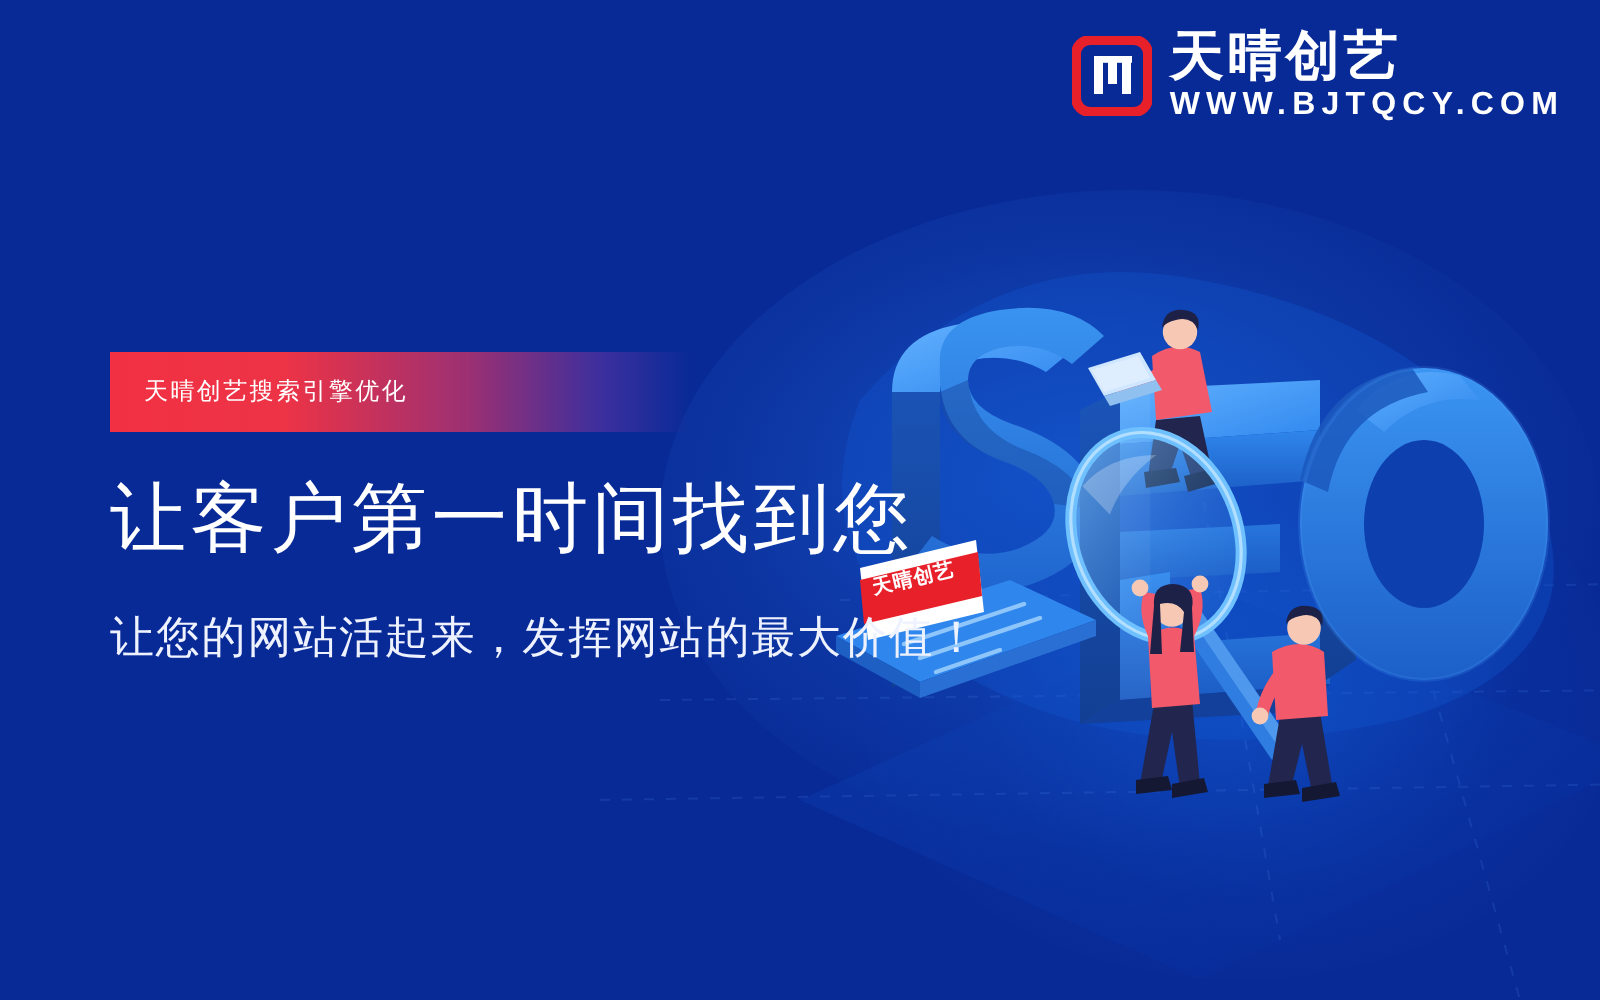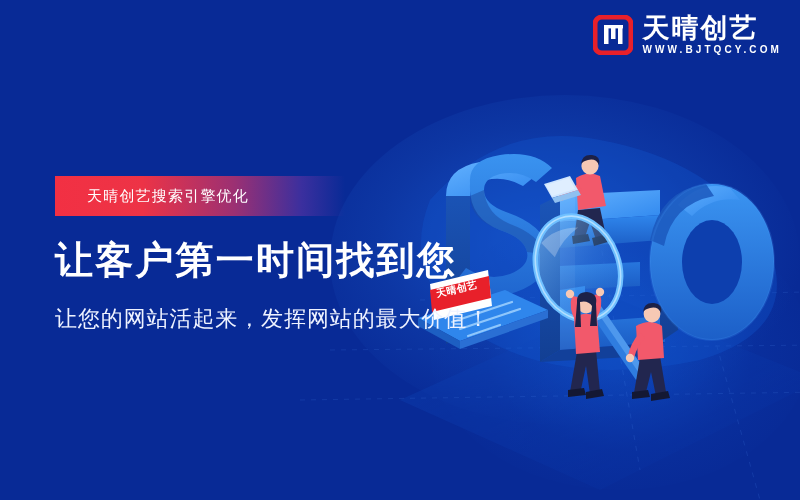--- a/index.html
+++ b/index.html
@@ -63,21 +63,21 @@
   #logo-name {
     color: #ffffff;
     font-size: 27px;
     font-weight: bold;
     letter-spacing: 2px;
     line-height: 1.05;
     white-space: nowrap;
   }
   #logo-url {
     color: #ffffff;
-    font-size: 10px;
+    font-size: 16px;
     font-weight: bold;
     letter-spacing: 3.1px;
     margin-top: 3px;
     white-space: nowrap;
   }
 
   
   #copy {
     position: absolute;
     left: 55px;
@@ -86,33 +86,33 @@
   }
   #tagline-banner {
     display: block;
     width: 290px;
     height: 40px;
     background: linear-gradient(90deg, #f23043 0%, #ed3346 30%, #9b3073 62%, #3b2f9e 85%, rgba(12,44,152,0) 100%);
     position: relative;
   }
   #tagline-text {
     position: absolute;
-    left: 32px;
+    left: 17px;
     top: 50%;
     transform: translateY(-50%);
     color: #ffffff;
-    font-size: 15px;
+    font-size: 12px;
     letter-spacing: 1.2px;
     white-space: nowrap;
   }
   #headline {
     margin-top: 23px;
     color: #ffffff;
     font-size: 38px;
-    font-weight: bold;
+    font-weight: normal;
     letter-spacing: 2.2px;
     line-height: 1.15;
     white-space: nowrap;
   }
   #subtitle {
     margin-top: 22px;
     color: #eef2ff;
     font-size: 22px;
     letter-spacing: 0.9px;
     line-height: 1.3;

